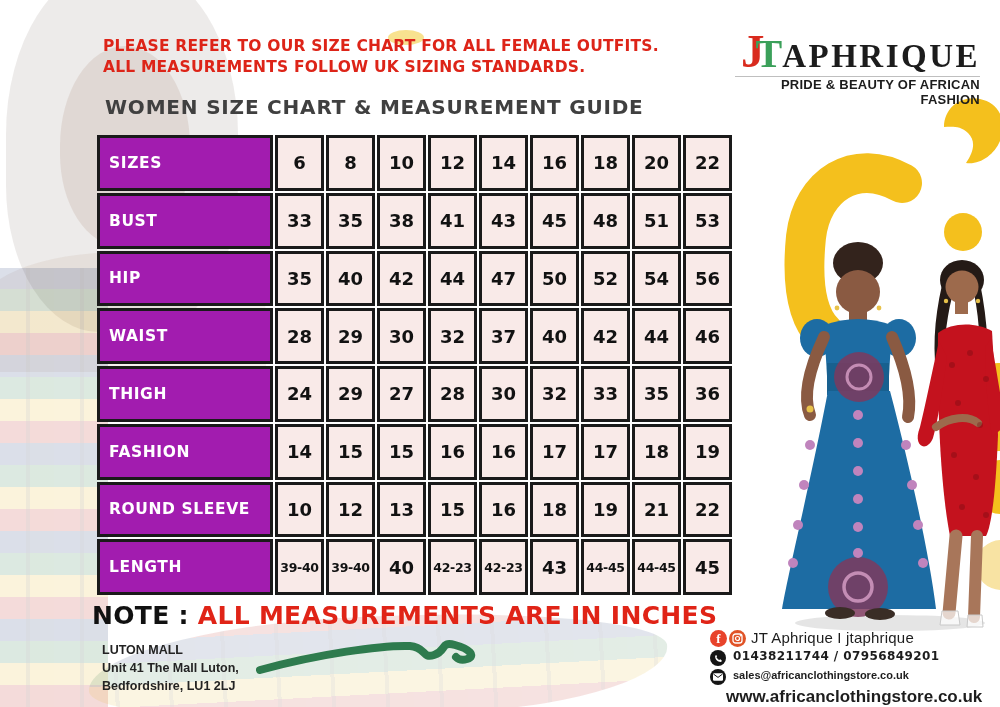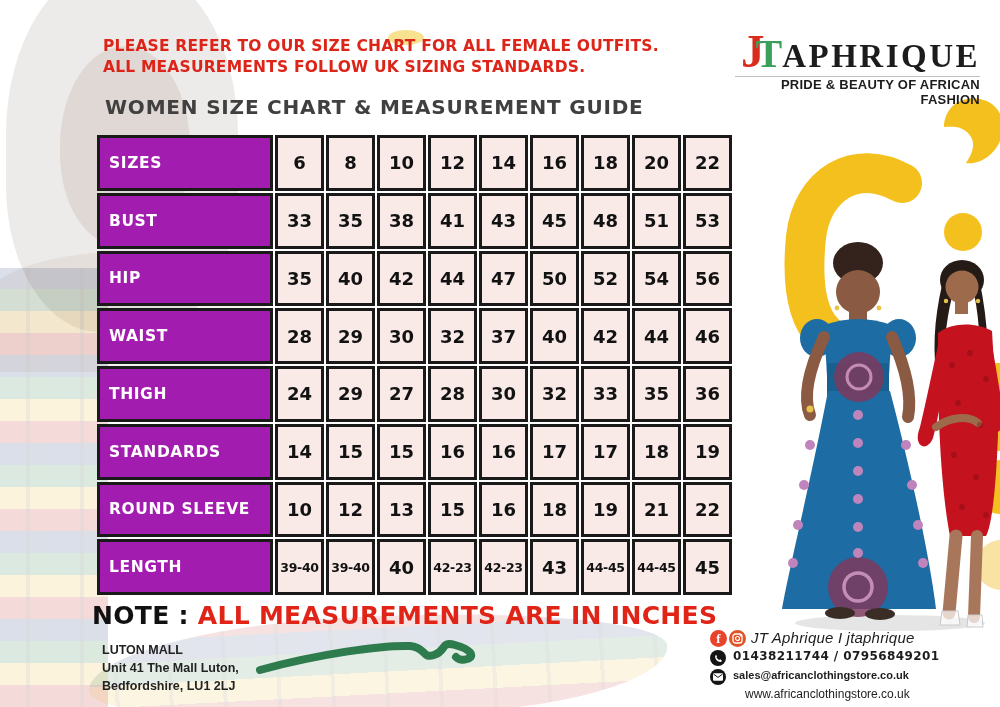--- a/index.html
+++ b/index.html
@@ -56,24 +56,24 @@
     font-size:12.5px;font-weight:bold;color:#232323;line-height:1.45;}
   .squiggle{position:absolute;left:256px;top:636px;z-index:2;}
   .contact{position:absolute;left:710px;top:629px;width:288px;z-index:2;font-family:"Liberation Sans",sans-serif;color:#1d1d1d;}
   .c-row{display:flex;align-items:flex-start;margin-bottom:2px;}
   .c-icons{display:flex;gap:2px;margin-right:5px;flex:0 0 auto;margin-top:1px;}
   .badge{width:17px;height:17px;border-radius:50%;display:flex;align-items:center;justify-content:center;flex:0 0 auto;}
   .badge.fb{background:#e8432b;}
   .badge.ig{background:#e05327;}
   .badge.dark{background:#151515;width:16px;height:16px;margin-right:7px;margin-top:1px;}
   .fb-f{color:#fff;font-family:"Liberation Serif",serif;font-weight:bold;font-size:13px;line-height:1;}
-  .social-text{font-size:15px;letter-spacing:.2px;font-style:italic;}
+  .social-text{font-size:15px;letter-spacing:.2px;}
   .phone-text{font-family:"DejaVu Sans",sans-serif;font-size:12px;font-weight:bold;letter-spacing:.4px;}
   .mail-text{font-size:11px;font-weight:bold;line-height:1.3;}
-  .web-text{font-size:12px;font-weight:normal;margin-left:35px;}
+  .web-text{font-size:17px;font-weight:bold;margin-left:16px;}
 
   
   .right-art{position:absolute;left:740px;top:95px;z-index:1;}
 </style>
 </head>
 <body>
 
 <div id="canvas">
 
   <div class="bg photo-hair"></div>
@@ -153,21 +153,21 @@
           <td>29</td>
           <td>27</td>
           <td>28</td>
           <td>30</td>
           <td>32</td>
           <td>33</td>
           <td>35</td>
           <td>36</td>
         </tr>
         <tr>
-          <th>STANDARDS</th>
+          <th>FASHION</th>
           <td>14</td>
           <td>15</td>
           <td>15</td>
           <td>16</td>
           <td>16</td>
           <td>17</td>
           <td>17</td>
           <td>18</td>
           <td>19</td>
         </tr>

